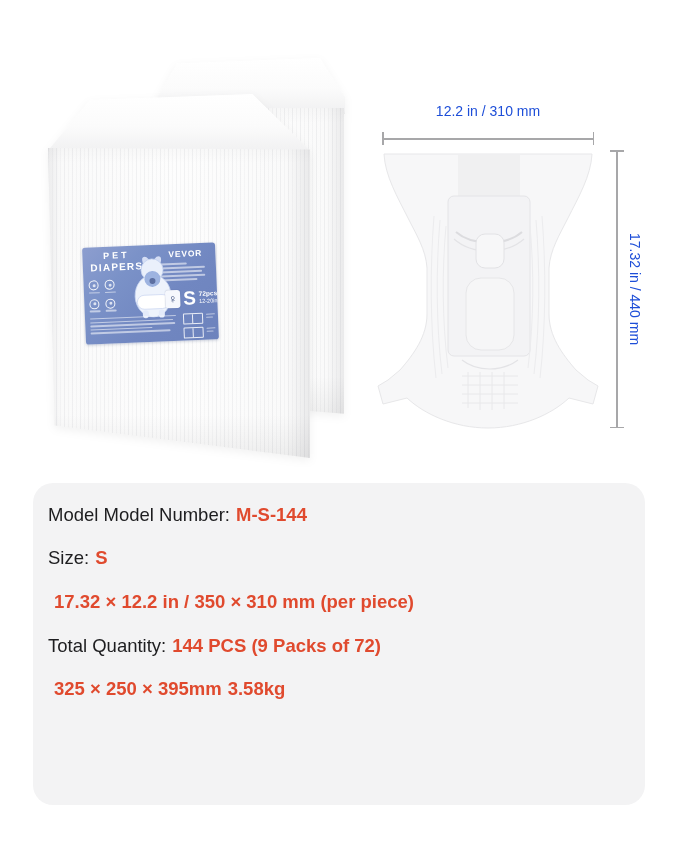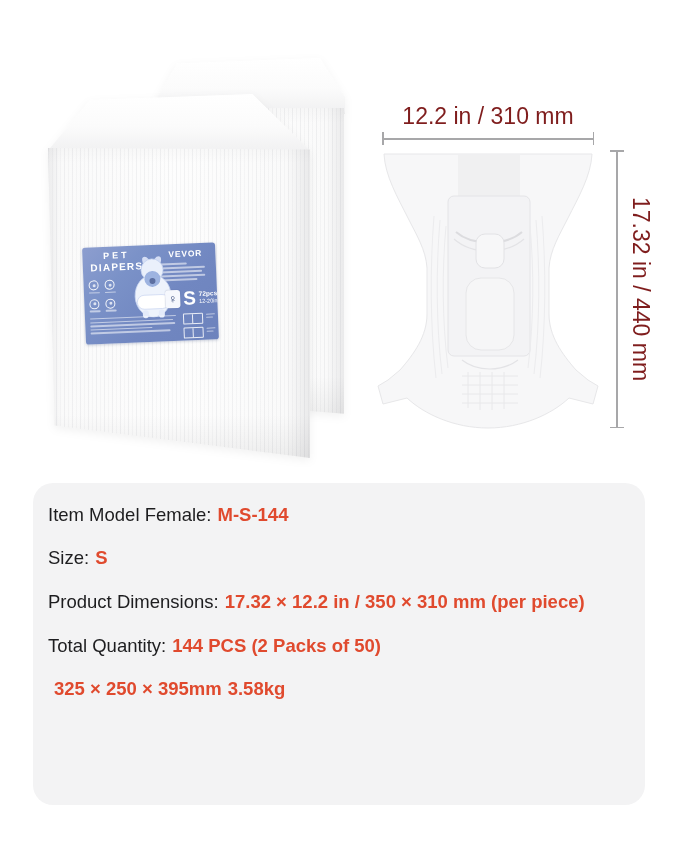--- a/index.html
+++ b/index.html
@@ -56,21 +56,21 @@
   .foot-lines .tline{height:1.4px;margin-bottom:2.2px;}
   .rep-rows{left:98px;top:70px;}
   .rep-row{display:flex;align-items:flex-start;margin-bottom:3.5px;}
   .rep-box{width:18px;height:8.5px;border:1px solid rgba(255,255,255,0.85);border-radius:1px;position:relative;}
   .rep-box::after{content:"";position:absolute;left:45%;top:0;bottom:0;width:1px;background:rgba(255,255,255,0.85);}
   .rep-lines{margin-left:3px;width:9px;padding-top:1px;}
   .rep-lines .tline{height:1.2px;margin-bottom:1.6px;}
 
   
   .dim-line{background:#a7a7a9;}
-  .dim-text{color:#7f1d1d;font-size:23px;}
+  .dim-text{color:#1d4ed8;font-size:14px;}
   .h-dim-label{left:372px;top:103px;width:232px;text-align:center;}
   .v-dim-label{left:627px;top:150px;height:278px;writing-mode:vertical-rl;
     display:flex;align-items:center;justify-content:center;}
 
   
   .spec-card{left:33px;top:483px;width:612px;height:322px;background:#f3f3f4;border-radius:20px;
     padding:10px 0 0 15px;box-sizing:border-box;}
   .spec-row{height:43.6px;display:flex;align-items:center;font-size:18.5px;white-space:nowrap;}
   .spec-label{color:#1d1d1f;}
   .spec-value{color:#e04a2e;font-weight:bold;margin-left:6px;}
@@ -205,32 +205,31 @@
   <div class="abs dim-line" style="left:592.5px;top:132px;width:1.5px;height:13px;"></div>
 
   <div class="abs dim-line" style="left:616px;top:150px;width:1.5px;height:278px;"></div>
   <div class="abs dim-line" style="left:610px;top:150px;width:14px;height:1.5px;"></div>
   <div class="abs dim-line" style="left:610px;top:426.5px;width:14px;height:1.5px;"></div>
   <div class="abs dim-text v-dim-label">17.32 in / 440 mm</div>
 </div>
 
 <div class="abs spec-card">
   <div class="spec-row">
-    <span class="spec-label">Item Model Female:</span>
+    <span class="spec-label">Model Model Number:</span>
     <span class="spec-value">M-S-144</span>
   </div>
   <div class="spec-row">
     <span class="spec-label">Size:</span>
     <span class="spec-value">S</span>
   </div>
   <div class="spec-row">
-    <span class="spec-label">Product Dimensions:</span>
     <span class="spec-value">17.32 × 12.2 in / 350 × 310 mm (per piece)</span>
   </div>
   <div class="spec-row">
     <span class="spec-label">Total Quantity:</span>
-    <span class="spec-value">144 PCS (2 Packs of 50)</span>
+    <span class="spec-value">144 PCS (9 Packs of 72)</span>
   </div>
   <div class="spec-row">
     <span class="spec-value">325 × 250 × 395mm</span>
     <span class="spec-value">3.58kg</span>
   </div>
 </div>
 
 </body></html>

